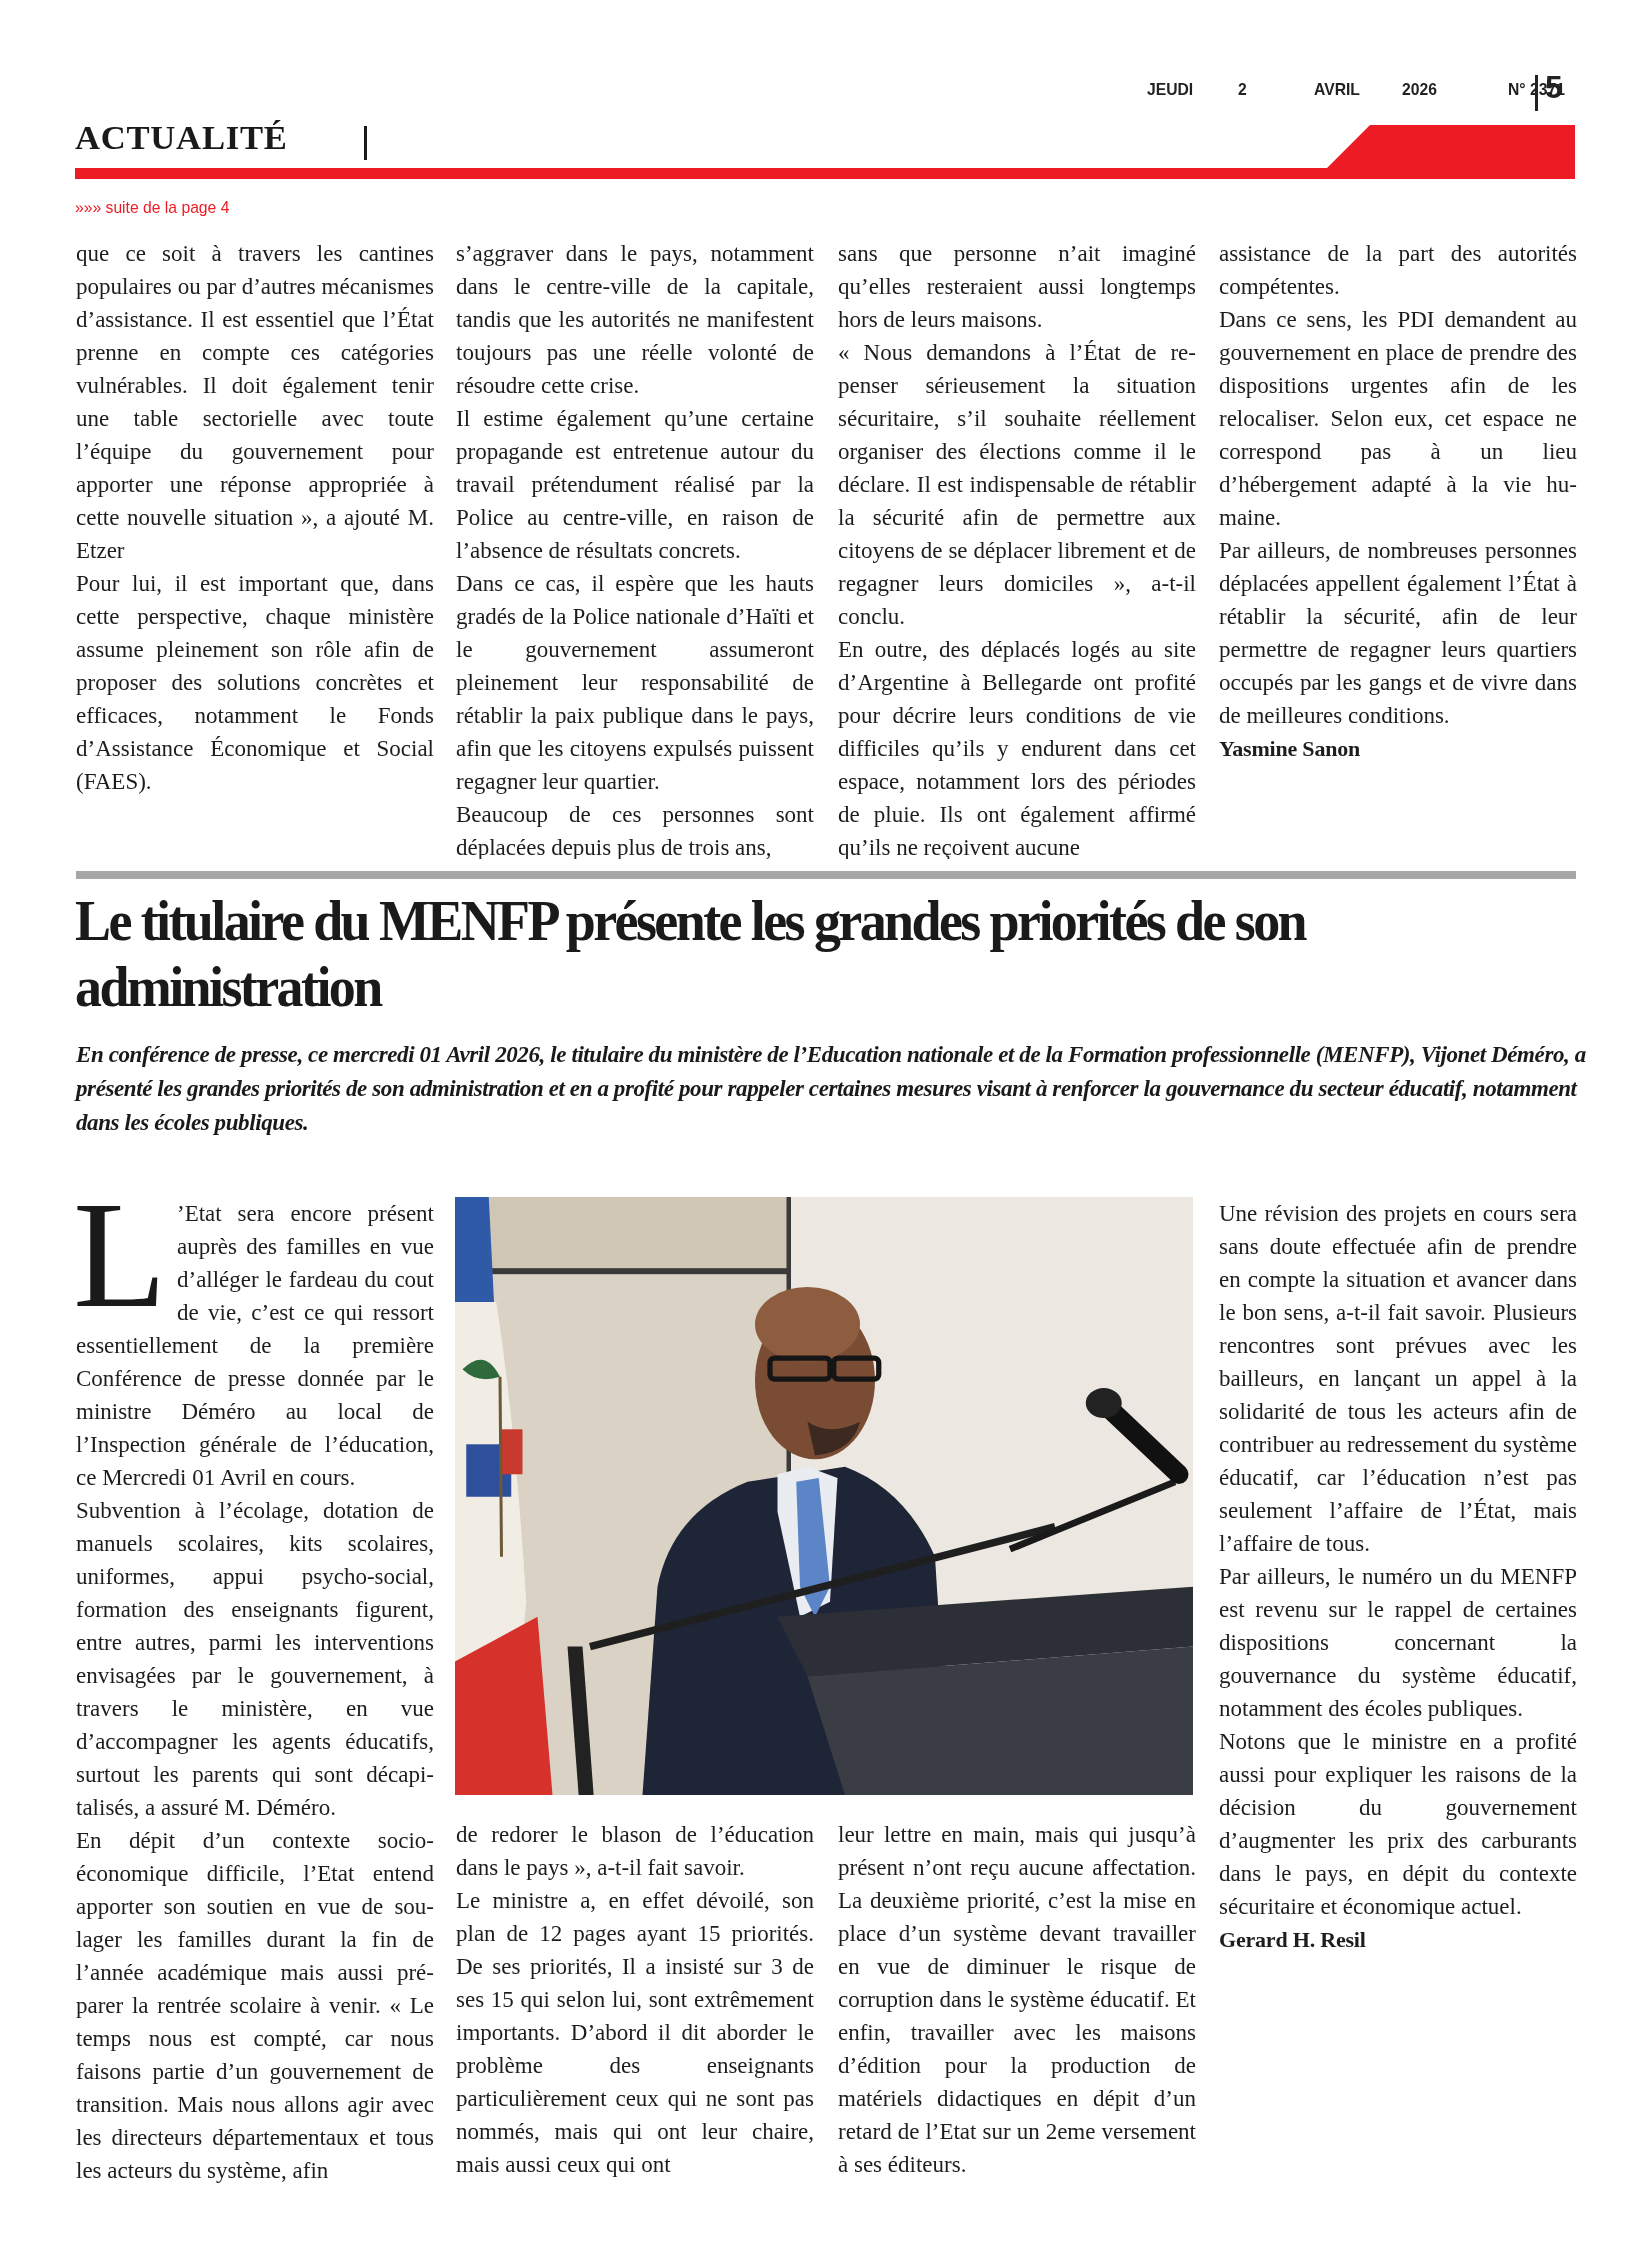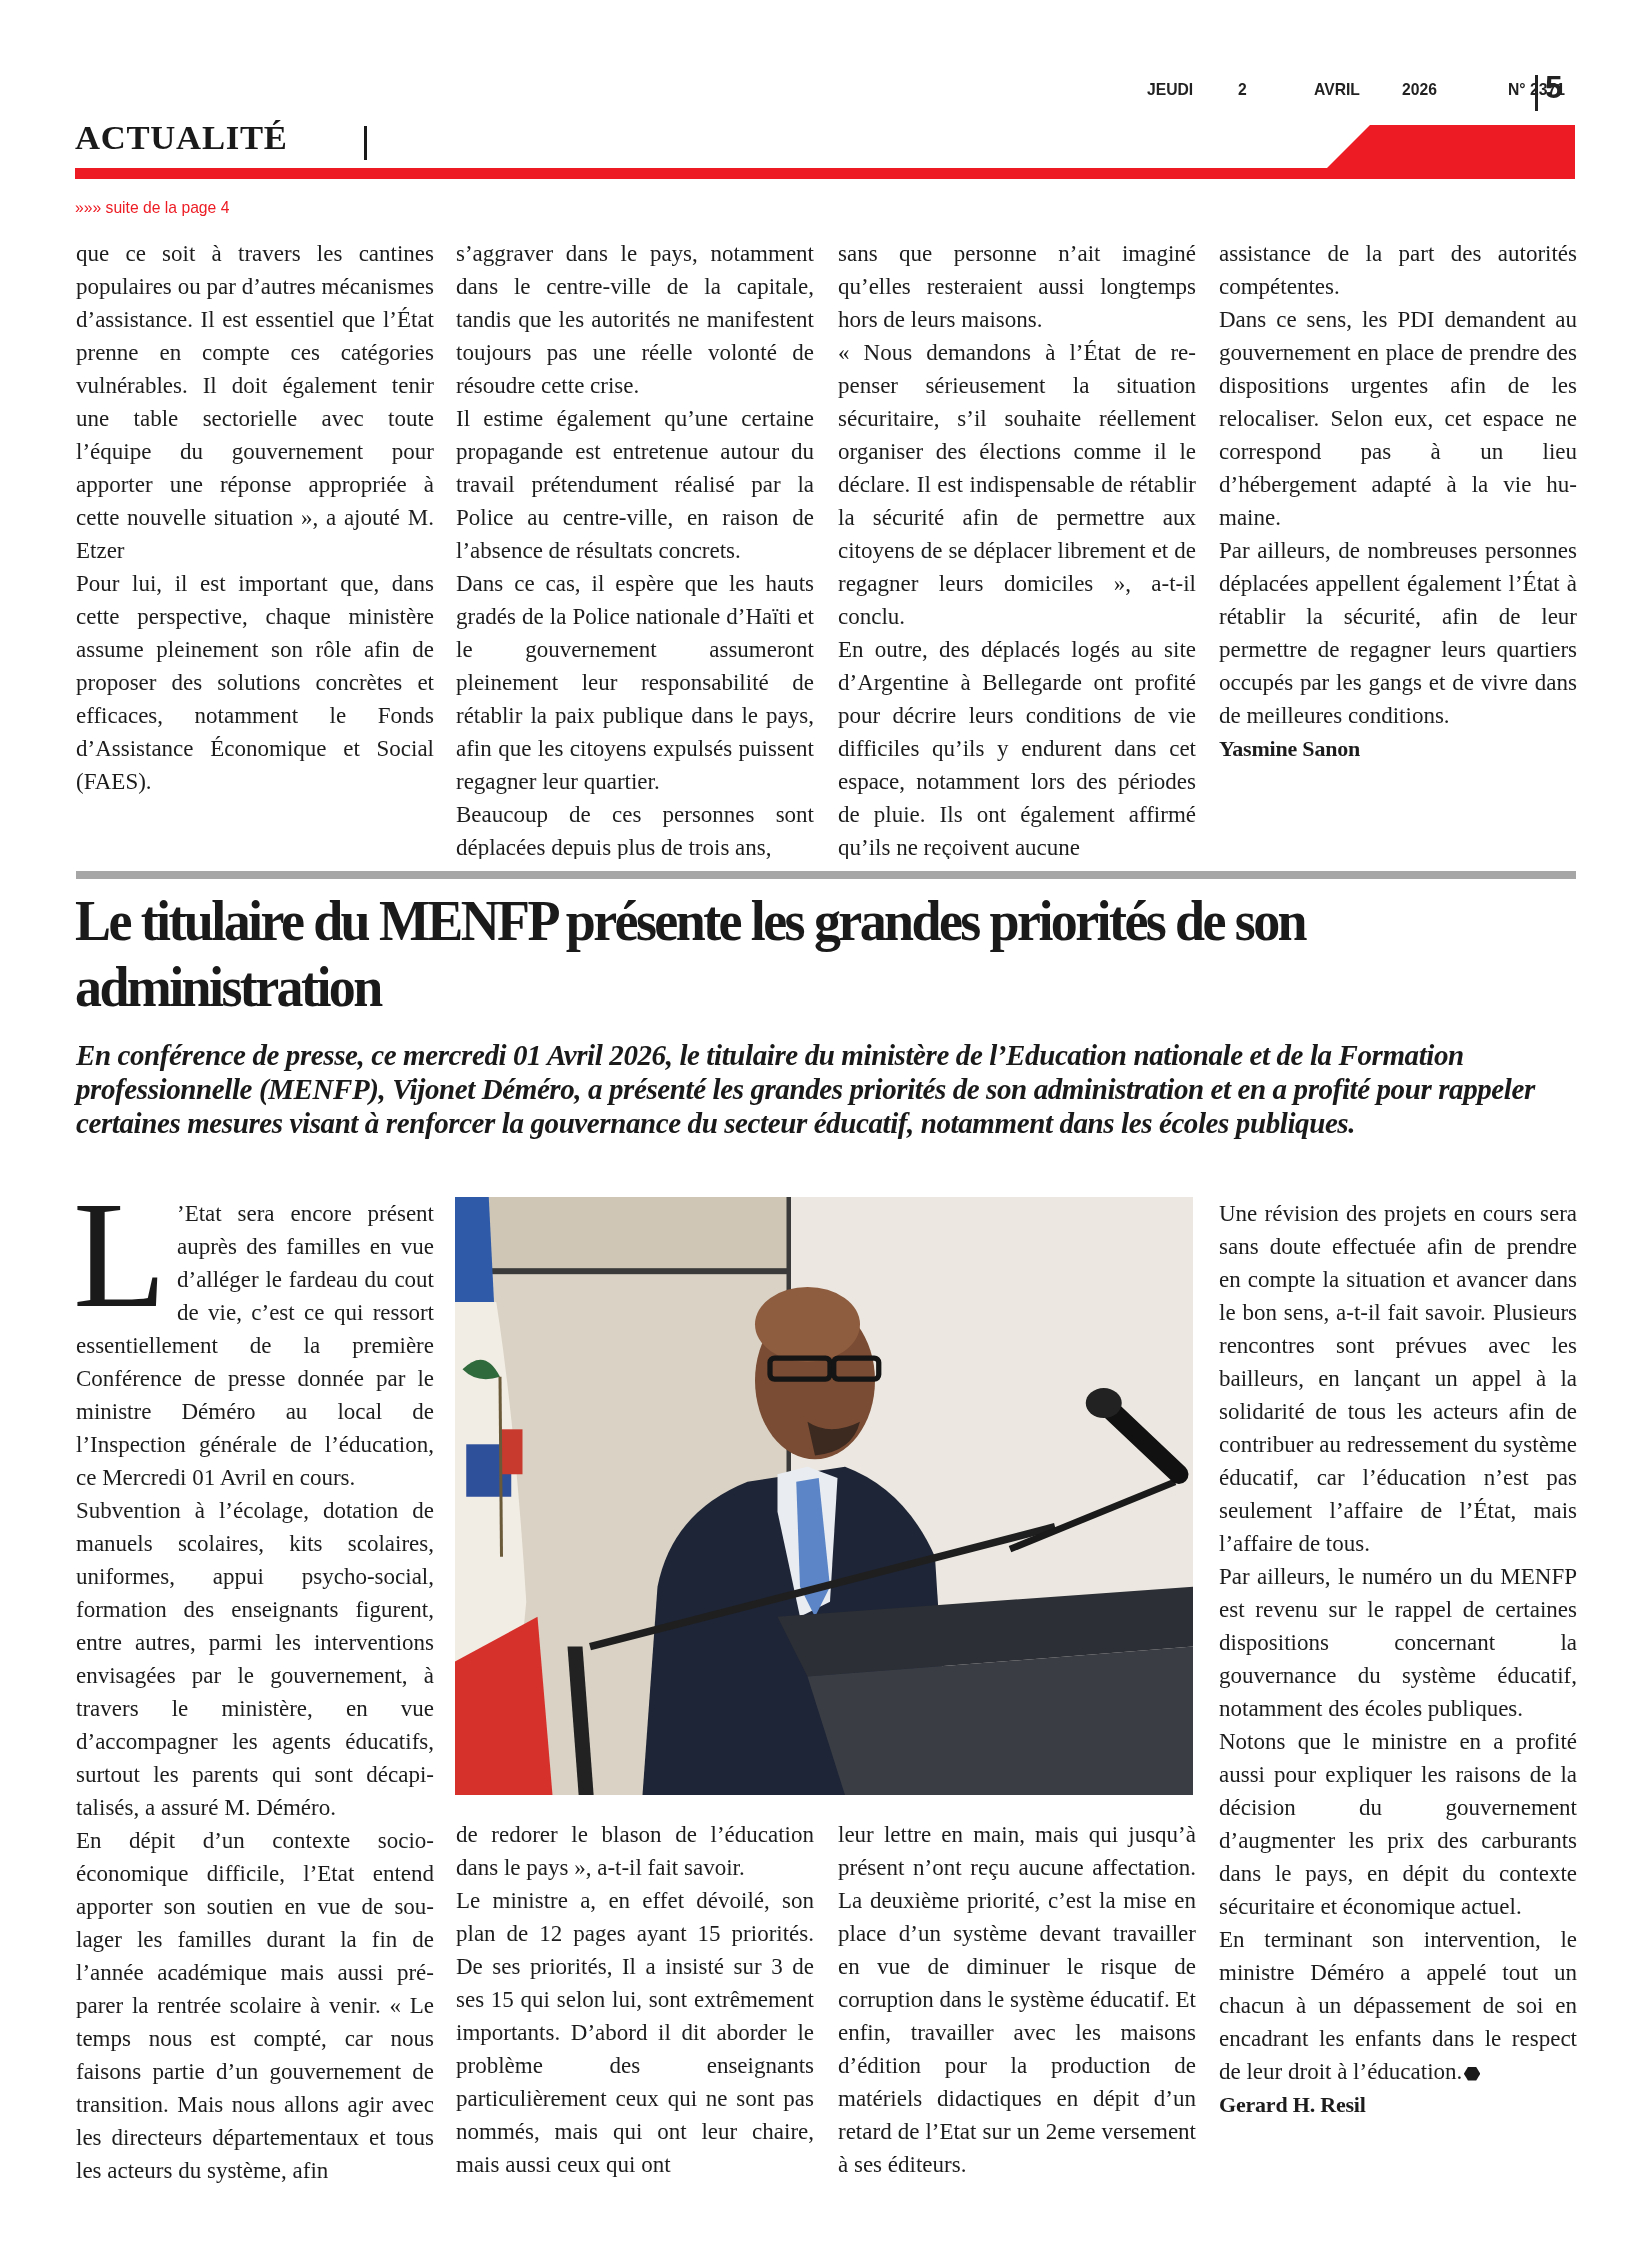--- a/index.html
+++ b/index.html
@@ -78,21 +78,21 @@
     
     .headline {
       position: absolute; left: 75px; top: 889px; width: 1522px;
       font-family: "Liberation Serif", "DejaVu Serif", serif;
       font-weight: 700; font-size: 54px; line-height: 62px; letter-spacing: -2.6px;
       color: #1a1a1a; transform: scaleY(1.05); transform-origin: top left;
     }
     .lede {
       position: absolute; left: 76px; top: 1038px; width: 1515px;
       font-family: "Liberation Serif", "DejaVu Serif", serif;
-      font-weight: 700; font-style: italic; font-size: 29px; line-height: 34px;
+      font-weight: 700; font-style: italic; font-size: 23px; line-height: 34px;
       letter-spacing: -0.4px; color: #1a1a1a;
     }
 
     
     .low-col { font-size: 23px; line-height: 33px; }
     #lc1 { left: 76px; top: 1197px; width: 358px; }
     #lc2 { left: 456px; top: 1818px; width: 358px; }
     #lc3 { left: 838px; top: 1818px; width: 358px; }
     #lc4 { left: 1219px; top: 1197px; width: 358px; }
 
@@ -219,16 +219,15 @@
   <p>de redorer le blason de l’éducation dans le pays », a-t-il fait savoir.</p>
   <p> Le ministre a, en effet dévoilé, son plan de 12 pages ayant 15 priorités. De ses priorités, Il  a insisté  sur 3 de ses 15 qui selon lui,  sont ex­trêmement importants. D’abord il dit  aborder le problème des ensei­gnants particulièrement ceux qui ne sont pas nommés, mais qui ont leur chaire, mais aussi ceux qui ont</p>
 </div>
 <div class="col low-col" id="lc3">
   <p>leur lettre en main, mais qui jusqu’à présent n’ont reçu aucune affecta­tion. La deuxième priorité, c’est la mise en place d’un système devant travailler en vue de diminuer le ris­que de corruption dans le système éducatif. Et enfin, travailler avec les maisons d’édition pour la produc­tion de matériels didactiques en dépit d’un retard de l’Etat sur un 2eme versement à ses éditeurs.</p>
 </div>
 <div class="col low-col" id="lc4">
   <p> Une révision des projets en cours sera sans doute effectuée afin de prendre en compte la situation  et avancer dans le bon sens, a-t-il fait savoir.  Plusieurs rencontres sont prévues  avec les bailleurs, en  lan­çant un  appel à la solidarité de tous les acteurs afin de contribuer au redressement du système éducatif, car l’éducation n’est pas seulement l’affaire de l’État, mais  l’affaire de tous.</p>
   <p>Par ailleurs, le numéro un du MEN­FP est revenu  sur le rappel de cer­taines dispositions concernant la gouvernance du système éducatif, notamment des écoles publiques.</p>
   <p>Notons que le ministre en a profi­té aussi pour expliquer les raisons de la décision du gouvernement d’augmenter les prix des carburants dans le pays,  en dépit du contexte sécuritaire et économique actuel.</p>
-  <p><span>En terminant son intervention, le ministre  Déméro a appelé tout un chacun à un dépassement de soi en encadrant les enfants dans le respect de leur droit à l’éducation.</span><span class="end-mark"></span></p>
   <p class="byline">Gerard H. Resil</p>
 </div>
 
 
 </body></html>

